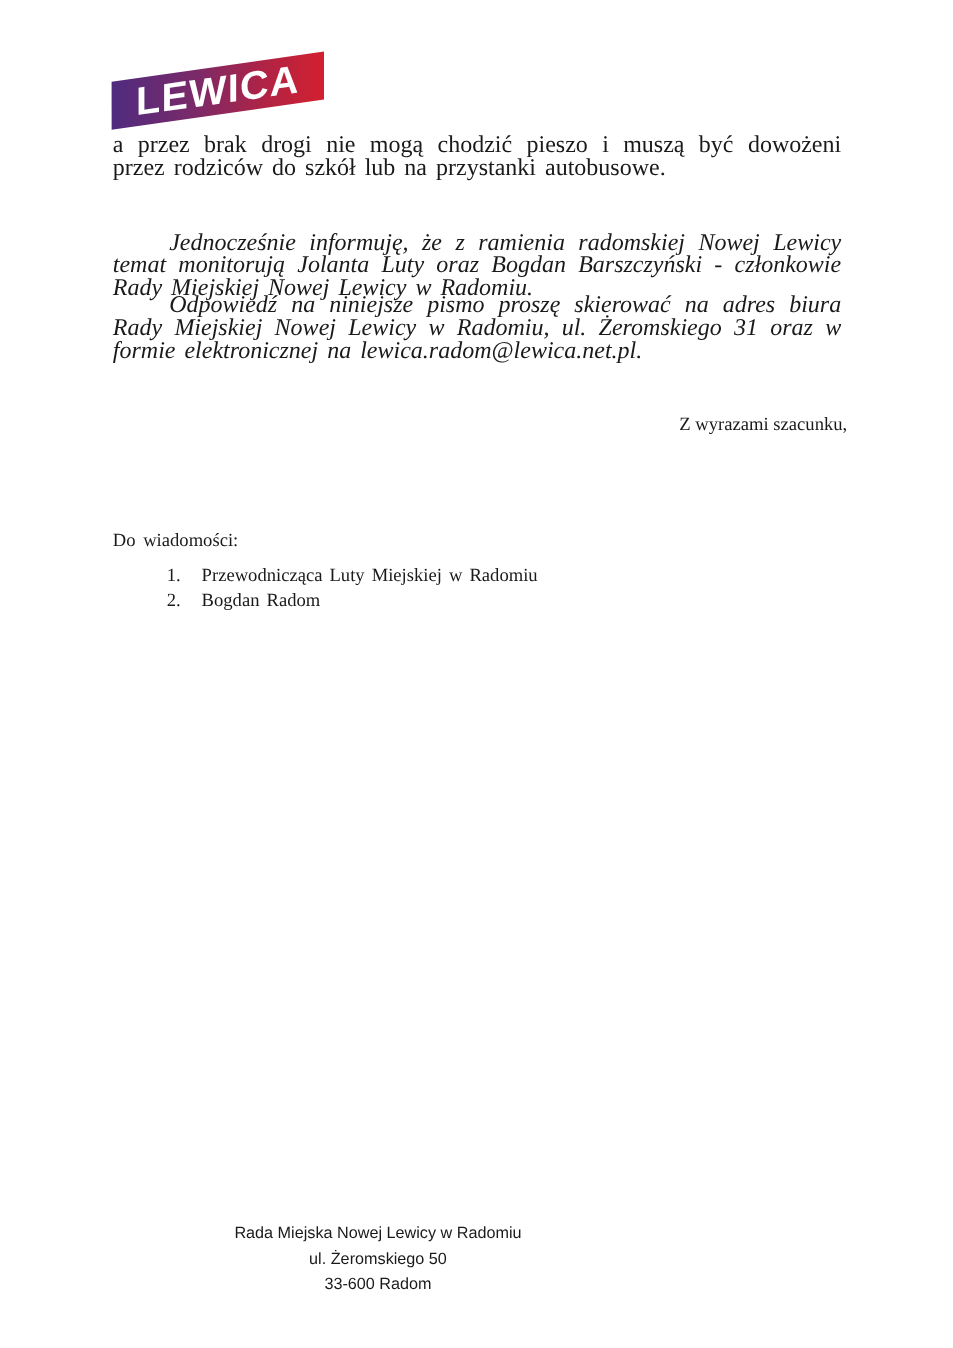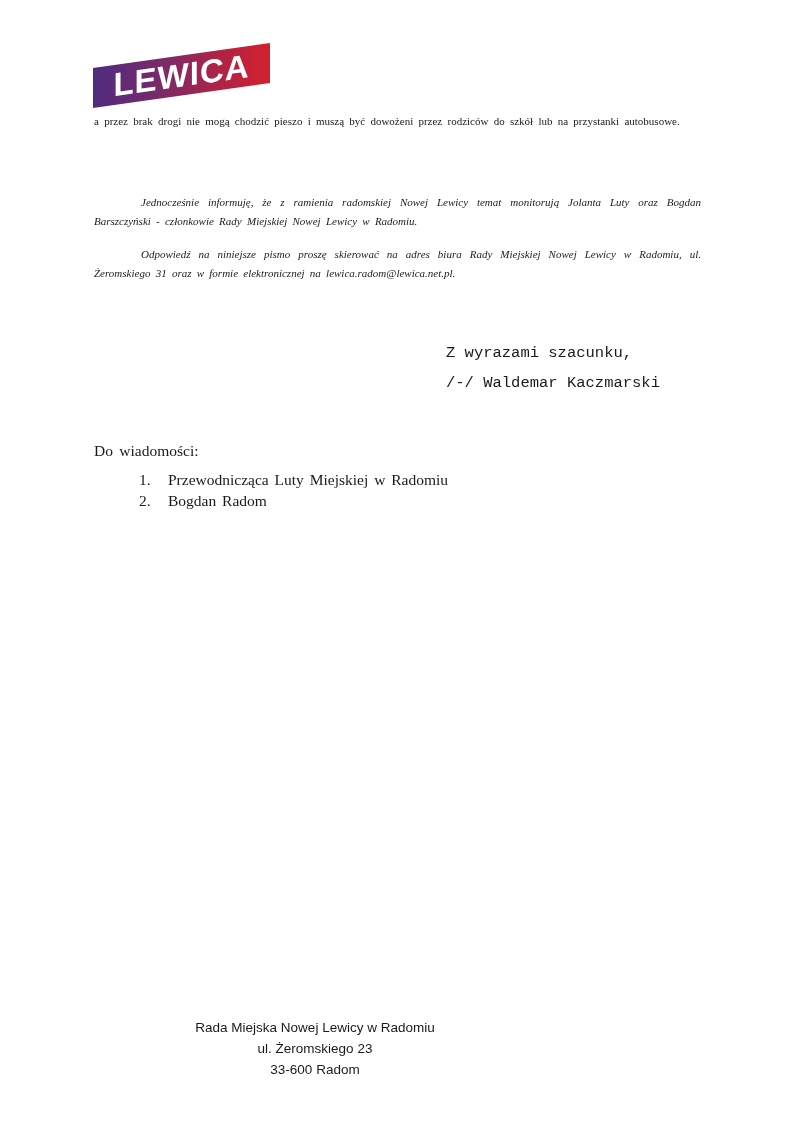--- a/index.html
+++ b/index.html
@@ -34,39 +34,38 @@
     line-height: 1;
     letter-spacing: 1px;
     color: #ffffff;
     padding-bottom: 2px;
   }
   
   .para {
     position: absolute;
     left: 94px;
     width: 607px;
-    font-size: 11px;
+    font-size: 20px;
     line-height: 19px;
     text-align: justify;
     word-spacing: 2.5px;
   }
   .para.indent { text-indent: 47px; font-style: italic; }
   #para1 { top: 112px; }
   #para2 { top: 193px; }
   #para3 { top: 245px; }
   
   .closing {
     position: absolute;
     top: 344px;
     right: 88px;
     width: 260px;
-    text-align: left;
+    text-align: right;
     font-size: 15.5px;
     line-height: 19px;
-    font-family: Liberation Mono, monospace;
   }
   .closing .salutation { margin-bottom: 11px; }
   
   .cc-heading {
     position: absolute;
     left: 94px;
     top: 441px;
     font-size: 15.5px;
     line-height: 19px;
     word-spacing: 2.5px;
@@ -109,35 +108,34 @@
   </div>
 
   <p class="para" id="para1">a przez brak drogi nie mogą chodzić pieszo i muszą być dowożeni przez rodziców do szkół lub na przystanki autobusowe.</p>
 
   <p class="para indent" id="para2">Jednocześnie informuję, że z ramienia radomskiej Nowej Lewicy temat monitorują Jolanta Luty oraz Bogdan Barszczyński - członkowie Rady Miejskiej Nowej Lewicy w Radomiu.</p>
 
   <p class="para indent" id="para3">Odpowiedź na niniejsze pismo proszę skierować na adres biura Rady Miejskiej Nowej Lewicy w Radomiu, ul. Żeromskiego 31 oraz w formie elektronicznej na lewica.radom@lewica.net.pl.</p>
 
   <div class="closing">
     <div class="salutation">Z wyrazami szacunku,</div>
-    <div class="signature">/-/ Waldemar Kaczmarski</div>
   </div>
 
   <div class="cc-heading">Do wiadomości:</div>
 
   <div class="cc-list">
     <div class="cc-item">
       <span class="cc-number">1.</span>
       <span class="cc-text">Przewodnicząca Luty Miejskiej w Radomiu</span>
     </div>
     <div class="cc-item">
       <span class="cc-number">2.</span>
       <span class="cc-text">Bogdan Radom</span>
     </div>
   </div>
 
   <div class="footer">
     <div>Rada Miejska Nowej Lewicy w Radomiu</div>
-    <div>ul. Żeromskiego 23</div>
+    <div>ul. Żeromskiego 50</div>
     <div>33-600 Radom</div>
   </div>
 
 </div>
 
 </body></html>

